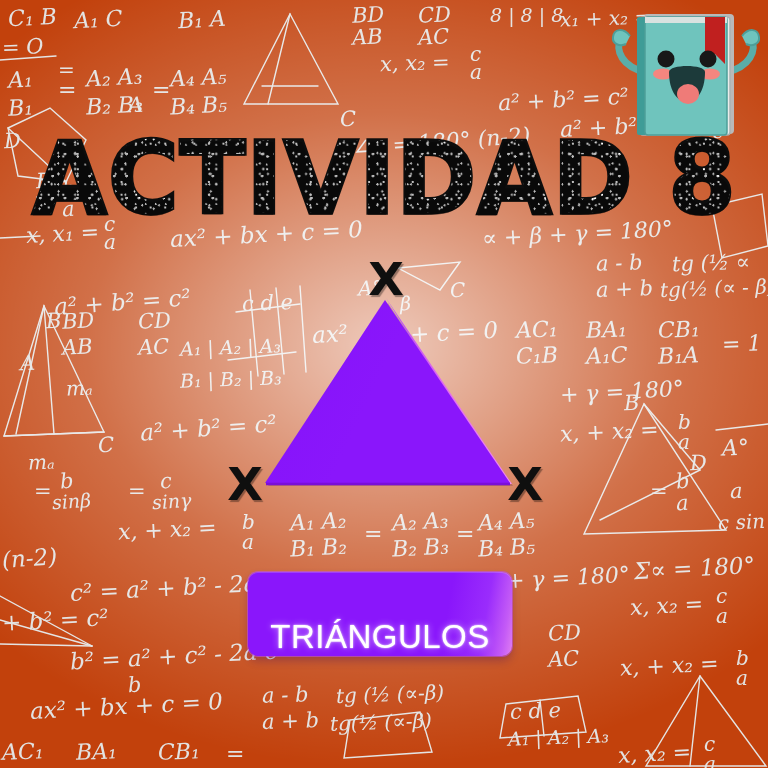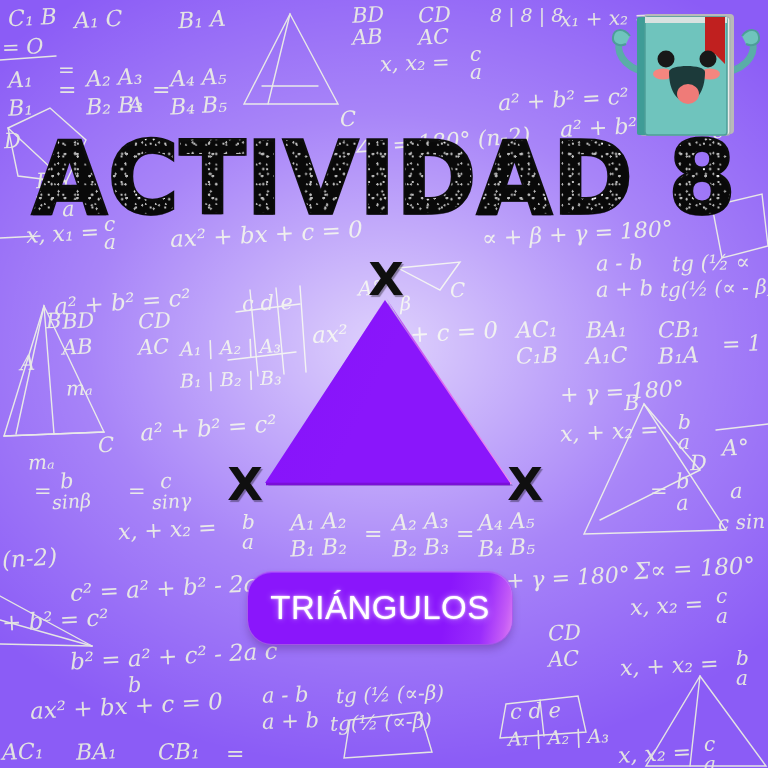--- a/index.html
+++ b/index.html
@@ -8,21 +8,21 @@
     width: 768px;
     height: 768px;
     overflow: hidden;
     font-family: "Liberation Sans", sans-serif;
   }
 
   #stage {
     position: relative;
     width: 768px;
     height: 768px;
-    background: #8b5cf6;
+    background: #c2410c;
     overflow: hidden;
   }
 
   
   #bg-formulas {
     position: absolute;
     inset: 0;
     z-index: 0;
     pointer-events: none;
   }
@@ -112,32 +112,32 @@
   #vertex-x-top    { left: 369px; top: 258px; }
   #vertex-x-left   { left: 228px; top: 463px; }
   #vertex-x-right  { left: 508px; top: 463px; }
 
   
   #cta-button {
     position: absolute;
     left: 248px;
     top: 572px;
     width: 264px;
-    height: 72px;
+    height: 84px;
     z-index: 8;
     border: none;
-    border-radius: 24px;
+    border-radius: 10px;
     background: linear-gradient(100deg, #8a16fb 0%, #8a16fb 74%, #9a2cfc 88%, #c45bf6 96%, #e07ef2 100%);
     box-shadow:
       0 0 0 1px rgba(190,80,245,0.55),
       0 5px 9px rgba(60,10,100,0.30),
       inset 0 1px 0 rgba(255,255,255,0.18);
     cursor: pointer;
     display: flex;
-    align-items: center;
+    align-items: flex-end;
     justify-content: center;
     padding: 0;
   }
   #cta-button-label {
     font-family: "Liberation Sans", sans-serif;
     font-size: 33px;
     font-weight: normal;
     letter-spacing: 0.5px;
     color: #ffffff;
     text-shadow: 0 0 7px rgba(255,255,255,0.55), 0 0 2px rgba(255,255,255,0.9);

